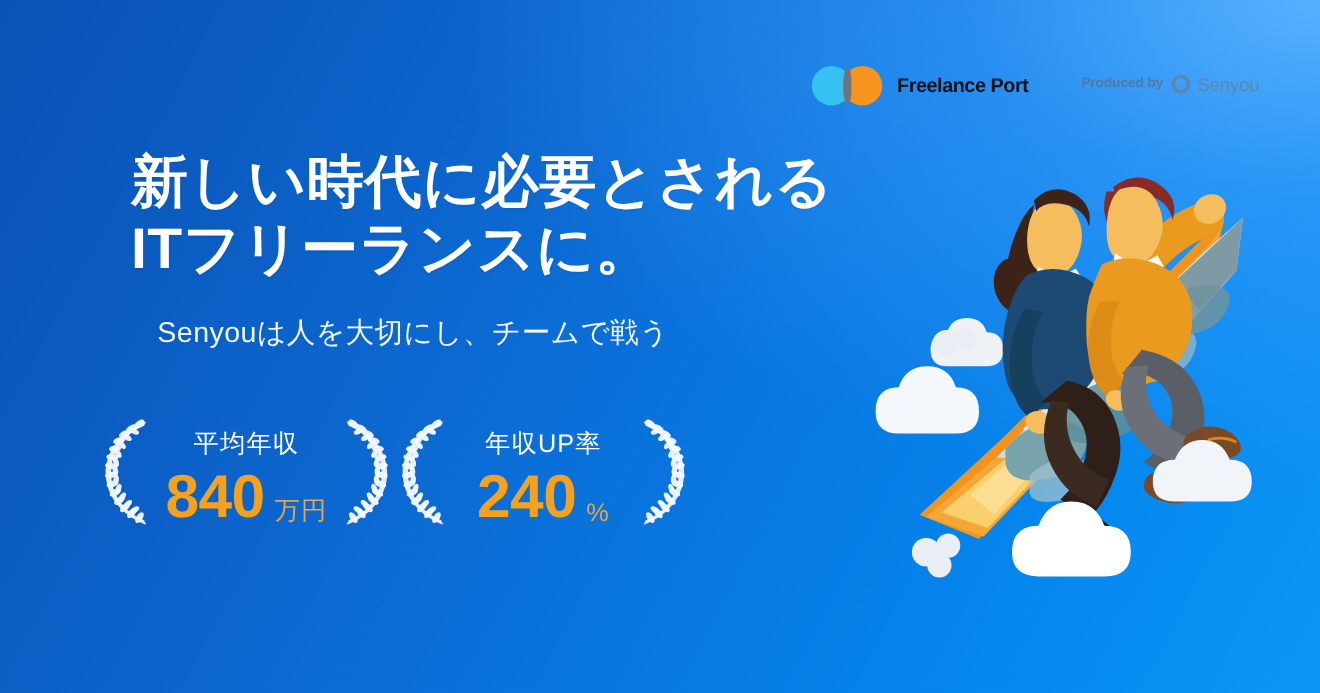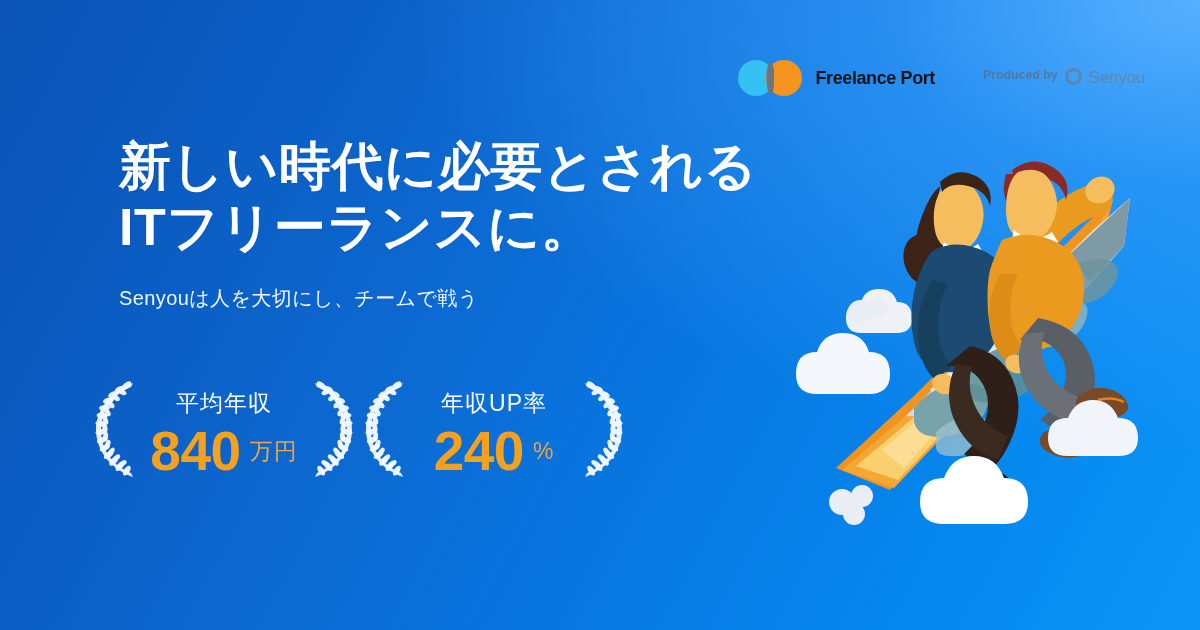--- a/index.html
+++ b/index.html
@@ -57,42 +57,43 @@
   .copy { position:absolute; left:119px; top:136px; width:700px; }
   .headline {
     color:#ffffff; font-weight:bold;
     font-size:52px; line-height:1.18;
     letter-spacing:0.5px;
     text-shadow:0 1px 2px rgba(0,0,0,.06);
   }
   .headline .ln { display:block; white-space:nowrap; }
   .subhead {
     margin-top:26px;
-    color:#f2f7fd; font-size:20px; letter-spacing:0.4px;
+    color:#f2f7fd; font-size:26px; letter-spacing:0.4px;
     white-space:nowrap;
+    margin-left:24px;
   }
 
   
   .stats {
     position:absolute; left:92px; top:378px;
     display:flex; align-items:flex-start; gap:6px;
   }
   .stat { position:relative; display:flex; align-items:center; gap:2px; }
   .wreath { width:46px; height:104px; flex:0 0 auto; opacity:.96; }
   .wreath.right { transform:scaleX(-1); }
   .stat-body {
     display:flex; flex-direction:column; align-items:center;
     min-width:168px; padding:0 4px;
   }
   .stat-label {
     color:#ffffff; font-size:23px; letter-spacing:1px;
     margin-top:8px; white-space:nowrap;
   }
   .stat-value {
-    display:flex; align-items:center; gap:9px; margin-top:4px;
+    display:flex; align-items:flex-end; gap:9px; margin-top:4px;
   }
   .stat-num {
     color:#f5a11e; font-size:55px; font-weight:bold;
     letter-spacing:-0.5px; line-height:1.05;
   }
   .stat-unit {
     color:#e7a64c; font-size:23px; letter-spacing:1px; white-space:nowrap;
   }
 
   

